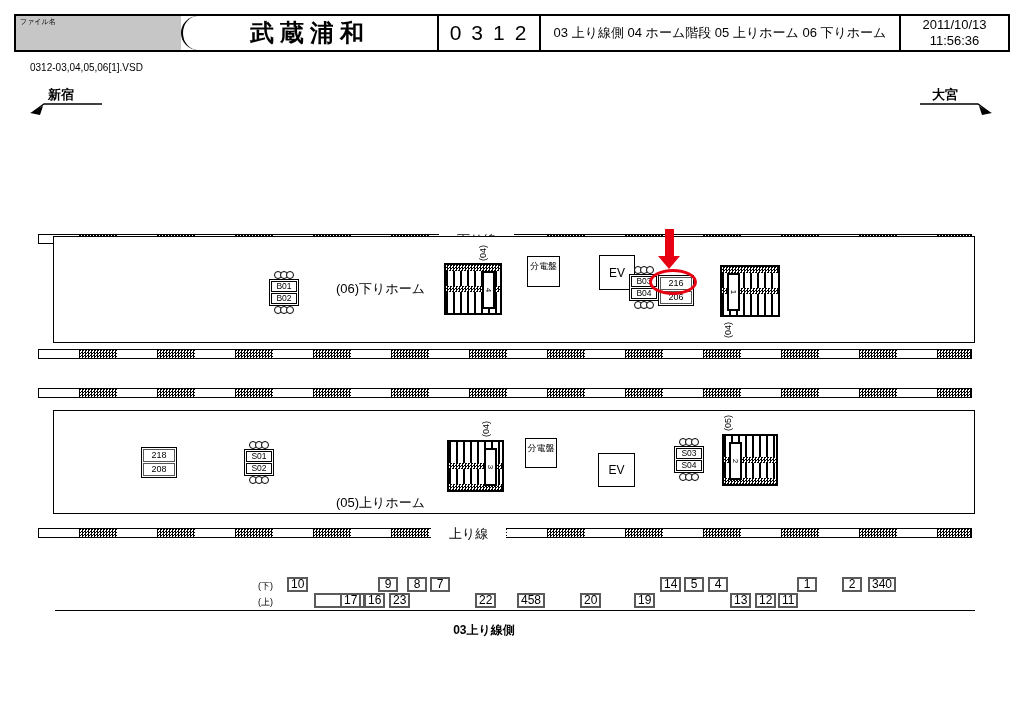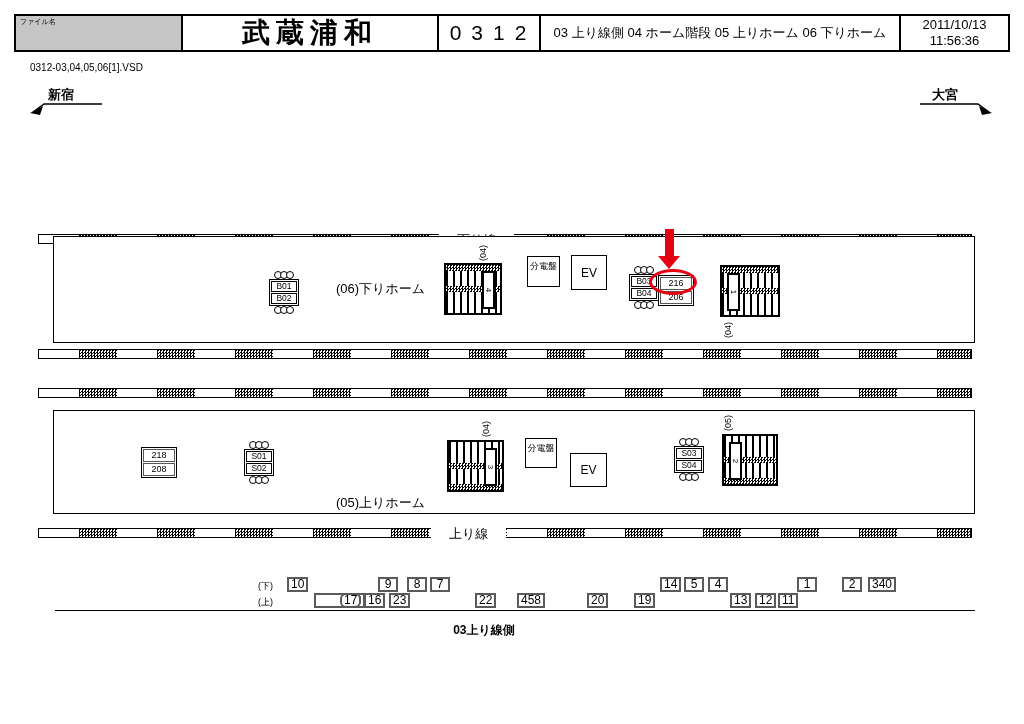--- a/index.html
+++ b/index.html
@@ -7,21 +7,21 @@
     font-family:"Liberation Sans","DejaVu Sans",sans-serif;color:#000;}
 
   
   .hdr{position:absolute;left:14px;top:14px;width:996px;height:38px;display:flex;
     border:2px solid #000;box-sizing:border-box;background:#fff;}
   .hcell{box-sizing:border-box;border-left:2px solid #000;display:flex;align-items:center;justify-content:center;}
   .hcell:first-child{border-left:none;}
   .hc-file{width:165px;background:#c6c6c6;flex-direction:column;align-items:flex-start;justify-content:flex-start;padding:2px 4px;gap:36px;}
   .flabel{font-size:7px;line-height:8px;}
   .fname{font-size:10px;line-height:12px;padding-left:10px;}
-  .hc-station{width:256px;font-size:28px;font-weight:bold;letter-spacing:6px;}
+  .hc-station{width:256px;font-size:24px;font-weight:bold;letter-spacing:6px;border-radius:17px;}
   .hc-code{width:102px;font-size:21px;letter-spacing:10px;padding-left:8px;}
   .hc-sheets{width:360px;font-size:13px;white-space:nowrap;}
   .hc-dt{flex:1;flex-direction:column;font-size:13px;line-height:16px;}
 
   
   .dirarrow{position:absolute;}
   .dirarrow svg{display:block;}
 
   
   .track{position:absolute;left:38px;width:932px;height:8px;border:1px solid #000;box-sizing:content-box;
@@ -41,21 +41,21 @@
   .dots{display:flex;height:8px;}
   .dots i{width:8px;height:8px;border:1.2px solid #000;border-radius:50%;box-sizing:border-box;background:#fff;margin:0 -1px;}
   .tagwrap{border:1px solid #000;padding:1px;background:#fff;display:flex;flex-direction:column;gap:1px;}
   .tag{border:1.2px solid #000;font-size:8.5px;line-height:9px;padding:0 2px;min-width:20px;text-align:center;background:#fff;}
   .board .tag{border:1.6px solid #555;font-size:9px;line-height:11px;min-width:26px;}
 
   
   .breaker{position:absolute;border:1.2px solid #000;background:#fff;font-size:9px;line-height:10px;
     text-align:center;word-break:break-all;box-sizing:border-box;padding-top:4px;}
   .ev{position:absolute;border:1.2px solid #000;background:#fff;display:flex;align-items:center;justify-content:center;
-    font-size:12px;box-sizing:border-box;}
+    font-size:12px;box-sizing:border-box;margin-left:28px;}
 
   
   .stairs{position:absolute;border:2px solid #000;background:#fff;display:flex;flex-direction:column;box-sizing:border-box;}
   .stairs.flip{flex-direction:column-reverse;}
   .st-band{height:6px;background:conic-gradient(#000 0.25turn,#fff 0.25turn 0.5turn,#000 0.5turn 0.75turn,#fff 0.75turn);
     background-size:3px 3px;}
   .st-lines{background:repeating-linear-gradient(90deg,#000 0 2px,#fff 2px 7px);}
   .st-lines.s{height:15px;} .st-lines.t{flex:1;}
   .esc{position:absolute;top:6px;bottom:4px;width:13px;border:2px solid #000;background:#fff;
     display:flex;align-items:center;justify-content:center;box-sizing:border-box;}
@@ -269,26 +269,26 @@
       <div class="numbox" style="left: 430px;">7</div>
       <div class="numbox" style="left: 660px;">14</div>
       <div class="numbox" style="left: 684px;">5</div>
       <div class="numbox" style="left: 708px;">4</div>
       <div class="numbox" style="left: 797px;">1</div>
       <div class="numbox" style="left: 842px;">2</div>
       <div class="numbox" style="left: 868px;">340</div>
     </div>
   <div class="numrow" id="row-up" style="top:593px;">
       <div class="numbox" style="left: 314px; padding-left: 32px;">18</div>
-      <div class="numbox" style="left: 340px; border-radius: 6px;">17</div>
+      <div class="numbox" style="left: 340px;">17</div>
       <div class="numbox" style="left: 364px;">16</div>
       <div class="numbox" style="left: 389px;">23</div>
       <div class="numbox" style="left: 475px;">22</div>
       <div class="numbox" style="left: 517px;">458</div>
-      <div class="numbox" style="left: 580px; margin-left: 7px;">20</div>
+      <div class="numbox" style="left: 580px;">20</div>
       <div class="numbox" style="left: 605px; margin-left: 29px;">19</div>
       <div class="numbox" style="left: 730px;">13</div>
       <div class="numbox" style="left: 755px;">12</div>
       <div class="numbox" style="left: 778px;">11</div>
     </div>
 
   <div class="sep" style="top:610px;"></div>
   <div class="caption" style="left:384px;top:622px;width:200px;">03上り線側</div>
 
 </div>

